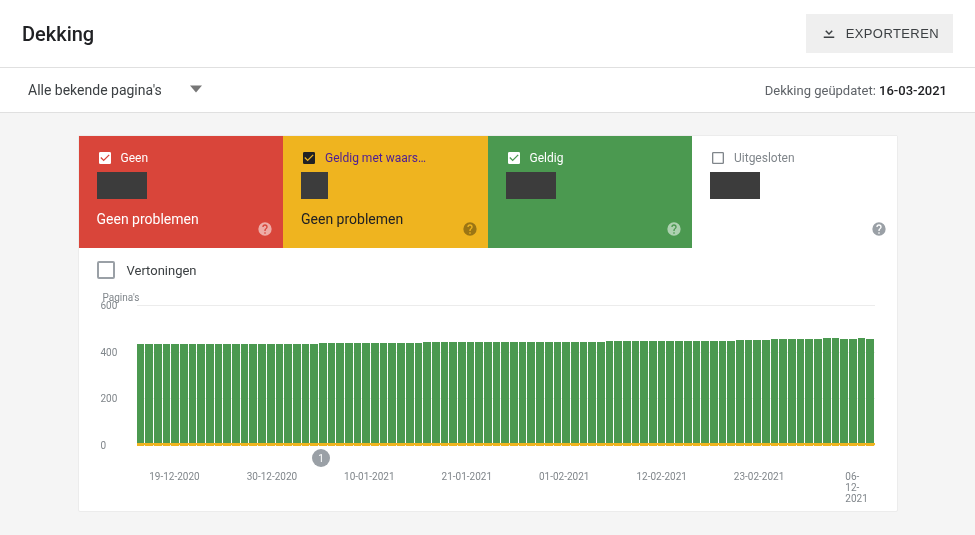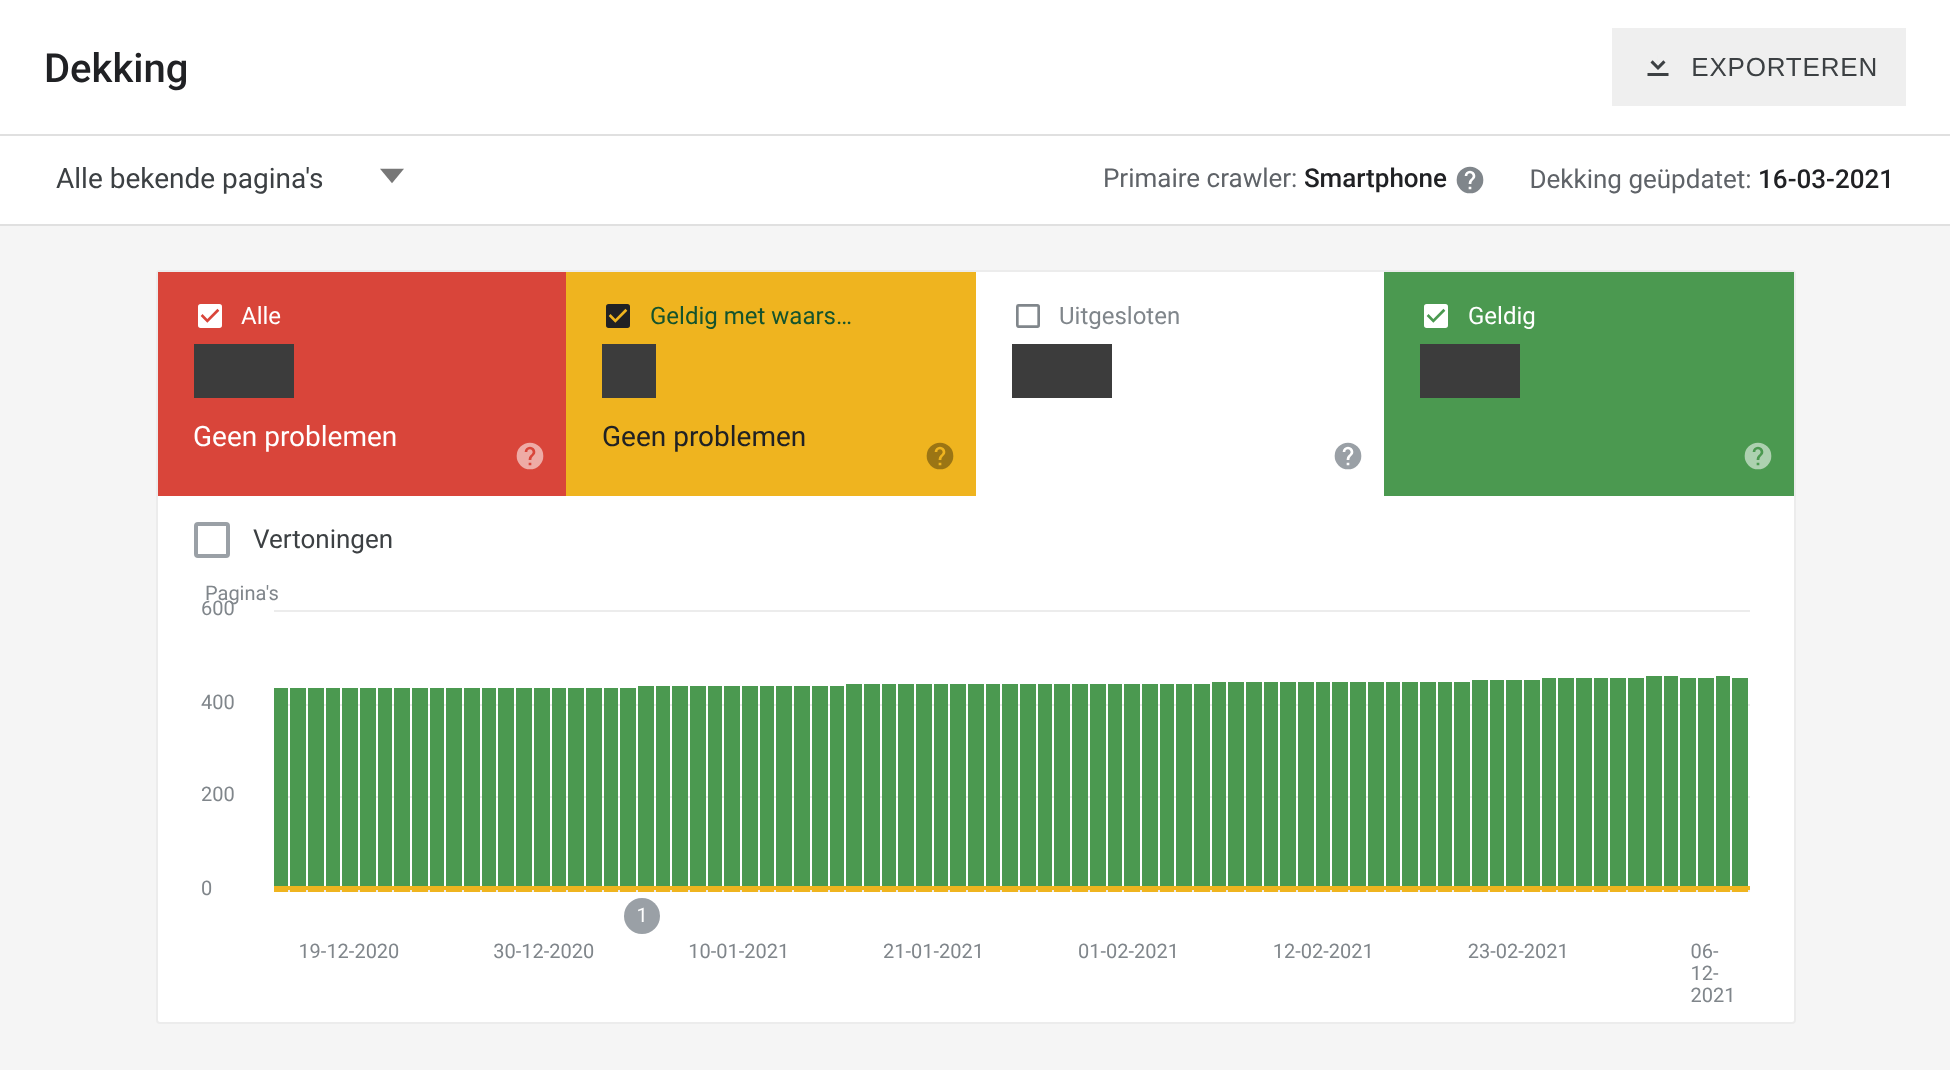--- a/index.html
+++ b/index.html
@@ -36,21 +36,21 @@
     .tile-excl .blk { background:#3c3c3c; width:50px; }
     .tile-error .blk, .tile-valid .blk{ width:50px;}
 
     .tile-error .checkbox-icon svg, .tile-valid .checkbox-icon svg { fill:#fff;}
     .tile-warning .checkbox-icon svg{ fill:#202124;}
     .tile-excl .checkbox-icon svg{ fill:#80868b;}
     .tile-error .tile-help svg{ fill:rgba(255,255,255,.55);}
     .tile-warning .tile-help svg{ fill:rgba(0,0,0,.35);}
     .tile-valid .tile-help svg{ fill:rgba(255,255,255,.55);}
     .tile-excl .tile-help svg{ fill:#9aa0a6;}
-    .tile-warning .tile-head span{color:#14532d;}
+    .tile-warning .tile-head span{color:#4c1d95;}
 
     .impressions-row { padding: 13px 18px; display:flex; align-items:center; gap:12px;}
     .impressions-row .cb { width:18px; height:18px; border:2px solid #9aa0a6; border-radius:2px; display:inline-block;}
     .impressions-row span { font-size:13px; color:#3c4043;}
 
     .chart-wrap { padding: 0 18px 24px 18px; }
     .axis-title { font-size:10px; color:#80868b; margin-left:6px; margin-bottom:2px;}
 
     .chart-body { position:relative; height:140px; margin-left:40px; margin-right:4px;}
     .plot-area { position:absolute; left:0; right:0; top:0; bottom:0; }
@@ -83,44 +83,37 @@
 
 <div class="filter-bar">
   <div class="dropdown">
     <span>Alle bekende pagina's</span>
     <span><svg viewBox="0 0 10 6">
           <path d="M0 0l5 6 5-6z"></path>
         </svg></span>
   </div>
   <div class="meta-right">
     <span>
-      <span>Primaire crawler:</span>
-      <span class="strong">Smartphone</span>
-      <span><svg class="help-circle" viewBox="0 0 24 24">
-            <path d="M12 2a10 10 0 100 20 10 10 0 000-20zm1 17h-2v-2h2v2zm2.07-7.75l-.9.92A3.48 3.48 0 0013 15h-2v-.5a4 4 0 011.17-2.83l1.24-1.26A2 2 0 0012 7a2 2 0 00-2 2H8a4 4 0 118 0 3.17 3.17 0 01-.93 2.25z"></path>
-          </svg></span>
-    </span>
-    <span>
       <span>Dekking geüpdatet:</span>
       <span class="strong">16-03-2021</span>
     </span>
   </div>
 </div>
 
 <div class="card">
 
   <div class="tiles">
     <div class="tile tile-error">
       <div class="tile-head">
         <span class="checkbox-icon">
             <svg viewBox="0 0 24 24">
               <path d="M19 3H5a2 2 0 00-2 2v14a2 2 0 002 2h14a2 2 0 002-2V5a2 2 0 00-2-2zm-9 14l-5-5 1.41-1.41L10 14.17l7.59-7.59L19 8l-9 9z"></path>
             </svg>
           </span>
-        <span>Alle</span>
+        <span>Geen</span>
       </div>
       <div class="blk"></div>
       <div class="sub">Geen problemen</div>
       <span class="tile-help"><svg viewBox="0 0 24 24">
             <path d="M12 2a10 10 0 100 20 10 10 0 000-20zm1 17h-2v-2h2v2zm2.07-7.75l-.9.92A3.48 3.48 0 0013 15h-2v-.5a4 4 0 011.17-2.83l1.24-1.26A2 2 0 0012 7a2 2 0 00-2 2H8a4 4 0 118 0 3.17 3.17 0 01-.93 2.25z"></path>
           </svg></span>
     </div>
 
     <div class="tile tile-warning">
       <div class="tile-head">
@@ -131,43 +124,43 @@
           </span>
         <span>Geldig met waars…</span>
       </div>
       <div class="blk"></div>
       <div class="sub">Geen problemen</div>
       <span class="tile-help"><svg viewBox="0 0 24 24">
             <path d="M12 2a10 10 0 100 20 10 10 0 000-20zm1 17h-2v-2h2v2zm2.07-7.75l-.9.92A3.48 3.48 0 0013 15h-2v-.5a4 4 0 011.17-2.83l1.24-1.26A2 2 0 0012 7a2 2 0 00-2 2H8a4 4 0 118 0 3.17 3.17 0 01-.93 2.25z"></path>
           </svg></span>
     </div>
 
+    <div class="tile tile-valid">
+      <div class="tile-head">
+        <span class="checkbox-icon">
+            <svg viewBox="0 0 24 24">
+              <path d="M19 3H5a2 2 0 00-2 2v14a2 2 0 002 2h14a2 2 0 002-2V5a2 2 0 00-2-2zm-9 14l-5-5 1.41-1.41L10 14.17l7.59-7.59L19 8l-9 9z"></path>
+            </svg>
+          </span>
+        <span>Geldig</span>
+      </div>
+      <div class="blk"></div>
+      <span class="tile-help"><svg viewBox="0 0 24 24">
+            <path d="M12 2a10 10 0 100 20 10 10 0 000-20zm1 17h-2v-2h2v2zm2.07-7.75l-.9.92A3.48 3.48 0 0013 15h-2v-.5a4 4 0 011.17-2.83l1.24-1.26A2 2 0 0012 7a2 2 0 00-2 2H8a4 4 0 118 0 3.17 3.17 0 01-.93 2.25z"></path>
+          </svg></span>
+    </div>
+
     <div class="tile tile-excl">
       <div class="tile-head">
         <span class="checkbox-icon">
             <svg viewBox="0 0 24 24">
               <path d="M19 5v14H5V5h14m0-2H5a2 2 0 00-2 2v14a2 2 0 002 2h14a2 2 0 002-2V5a2 2 0 00-2-2z"></path>
             </svg>
           </span>
         <span>Uitgesloten</span>
-      </div>
-      <div class="blk"></div>
-      <span class="tile-help"><svg viewBox="0 0 24 24">
-            <path d="M12 2a10 10 0 100 20 10 10 0 000-20zm1 17h-2v-2h2v2zm2.07-7.75l-.9.92A3.48 3.48 0 0013 15h-2v-.5a4 4 0 011.17-2.83l1.24-1.26A2 2 0 0012 7a2 2 0 00-2 2H8a4 4 0 118 0 3.17 3.17 0 01-.93 2.25z"></path>
-          </svg></span>
-    </div>
-
-    <div class="tile tile-valid">
-      <div class="tile-head">
-        <span class="checkbox-icon">
-            <svg viewBox="0 0 24 24">
-              <path d="M19 3H5a2 2 0 00-2 2v14a2 2 0 002 2h14a2 2 0 002-2V5a2 2 0 00-2-2zm-9 14l-5-5 1.41-1.41L10 14.17l7.59-7.59L19 8l-9 9z"></path>
-            </svg>
-          </span>
-        <span>Geldig</span>
       </div>
       <div class="blk"></div>
       <span class="tile-help"><svg viewBox="0 0 24 24">
             <path d="M12 2a10 10 0 100 20 10 10 0 000-20zm1 17h-2v-2h2v2zm2.07-7.75l-.9.92A3.48 3.48 0 0013 15h-2v-.5a4 4 0 011.17-2.83l1.24-1.26A2 2 0 0012 7a2 2 0 00-2 2H8a4 4 0 118 0 3.17 3.17 0 01-.93 2.25z"></path>
           </svg></span>
     </div>
   </div>
 
   <div class="impressions-row">
     <span class="cb"></span>

